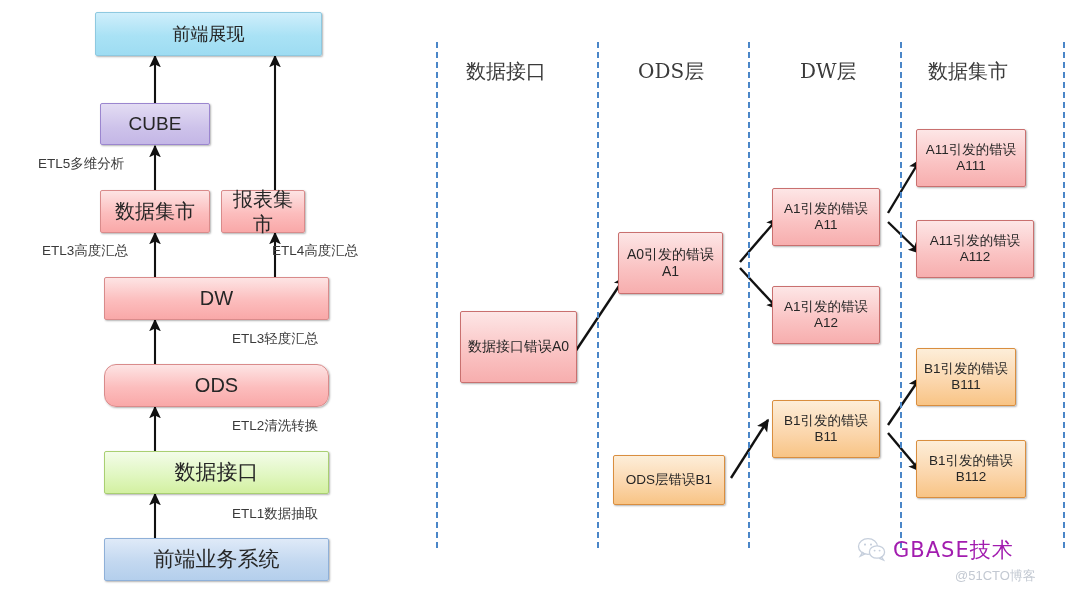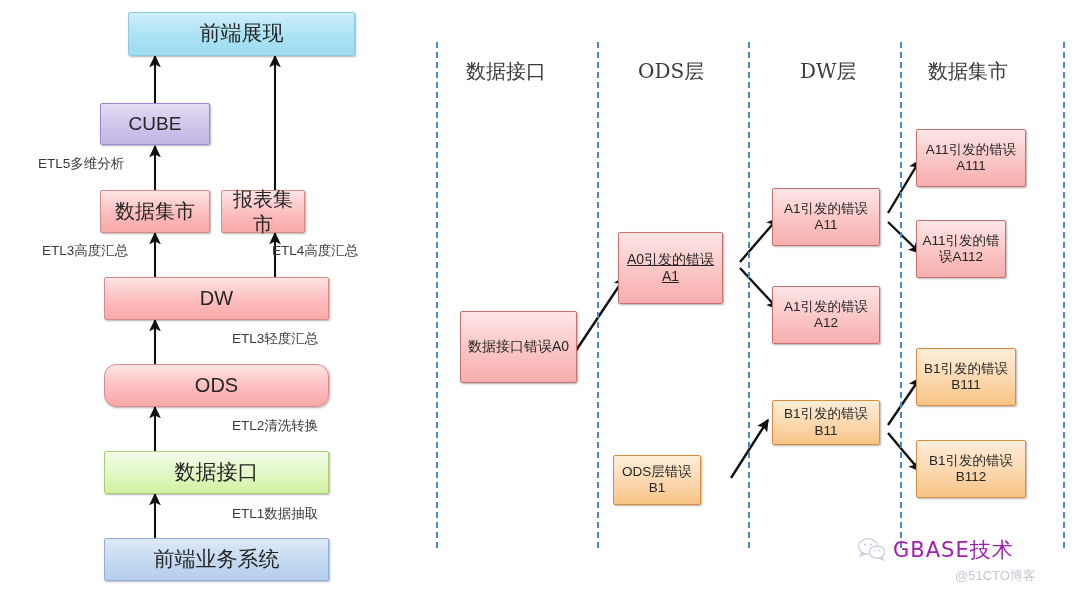--- a/index.html
+++ b/index.html
@@ -78,21 +78,21 @@
       <line x1="740" y1="262" x2="778" y2="218"></line>
       <line x1="740" y1="268" x2="778" y2="309"></line>
       <line x1="888" y1="213" x2="920" y2="160"></line>
       <line x1="888" y1="222" x2="920" y2="253"></line>
       <line x1="731" y1="478" x2="768" y2="420"></line>
       <line x1="888" y1="425" x2="920" y2="378"></line>
       <line x1="888" y1="433" x2="920" y2="471"></line>
     </g>
   </svg>
 
-  <div class="box blue cn" style="left:95px;top:12px;width:227px;height:44px;font-size:21px;margin-left:33px;">
+  <div class="box blue cn" style="left:95px;top:12px;width:227px;height:44px;font-size:18px;">
     <span>前端展现</span>
   </div>
 
   <div class="box purple" style="left:100px;top:103px;width:110px;height:42px;font-size:19px;">
     <span>CUBE</span>
   </div>
 
   <div class="box pink cn" style="left:100px;top:190px;width:110px;height:43px;font-size:20px;">
     <span>数据集市</span>
   </div>
@@ -132,45 +132,45 @@
 
   <div class="hdr" style="left:466px;top:58px;">数据接口</div>
   <div class="hdr" style="left:638px;top:58px;">ODS层</div>
   <div class="hdr" style="left:800px;top:58px;">DW层</div>
   <div class="hdr" style="left:928px;top:58px;">数据集市</div>
 
   <div class="box pink2" style="left:460px;top:311px;width:117px;height:72px;font-size:14px;">
     <span>数据接口错误A0</span>
   </div>
 
-  <div class="box pink2" style="left:618px;top:232px;width:105px;height:72px;font-size:14px;text-decoration:underline;">
+  <div class="box pink2" style="left:618px;top:232px;width:105px;height:62px;font-size:14px;">
     <span>A0引发的错误A1</span>
   </div>
 
   <div class="box pink2" style="left:772px;top:188px;width:108px;height:58px;font-size:13.5px;">
     <span>A1引发的错误A11</span>
   </div>
 
   <div class="box pink2" style="left:772px;top:286px;width:108px;height:58px;font-size:13.5px;">
     <span>A1引发的错误A12</span>
   </div>
 
   <div class="box pink2" style="left:916px;top:129px;width:110px;height:58px;font-size:13.5px;">
     <span>A11引发的错误A111</span>
   </div>
 
-  <div class="box pink2" style="left:916px;top:220px;width:90px;height:58px;font-size:13.5px;">
+  <div class="box pink2" style="left:916px;top:220px;width:118px;height:58px;font-size:13.5px;">
     <span>A11引发的错误A112</span>
   </div>
 
-  <div class="box orange" style="left:613px;top:455px;width:88px;height:50px;font-size:13.5px;">
+  <div class="box orange" style="left:613px;top:455px;width:112px;height:50px;font-size:13.5px;">
     <span>ODS层错误B1</span>
   </div>
 
-  <div class="box orange" style="left:772px;top:400px;width:108px;height:45px;font-size:13.5px;">
+  <div class="box orange" style="left:772px;top:400px;width:108px;height:58px;font-size:13.5px;">
     <span>B1引发的错误B11</span>
   </div>
 
   <div class="box orange" style="left:916px;top:348px;width:100px;height:58px;font-size:13.5px;">
     <span>B1引发的错误B111</span>
   </div>
 
   <div class="box orange" style="left:916px;top:440px;width:110px;height:58px;font-size:13.5px;">
     <span>B1引发的错误B112</span>
   </div>

